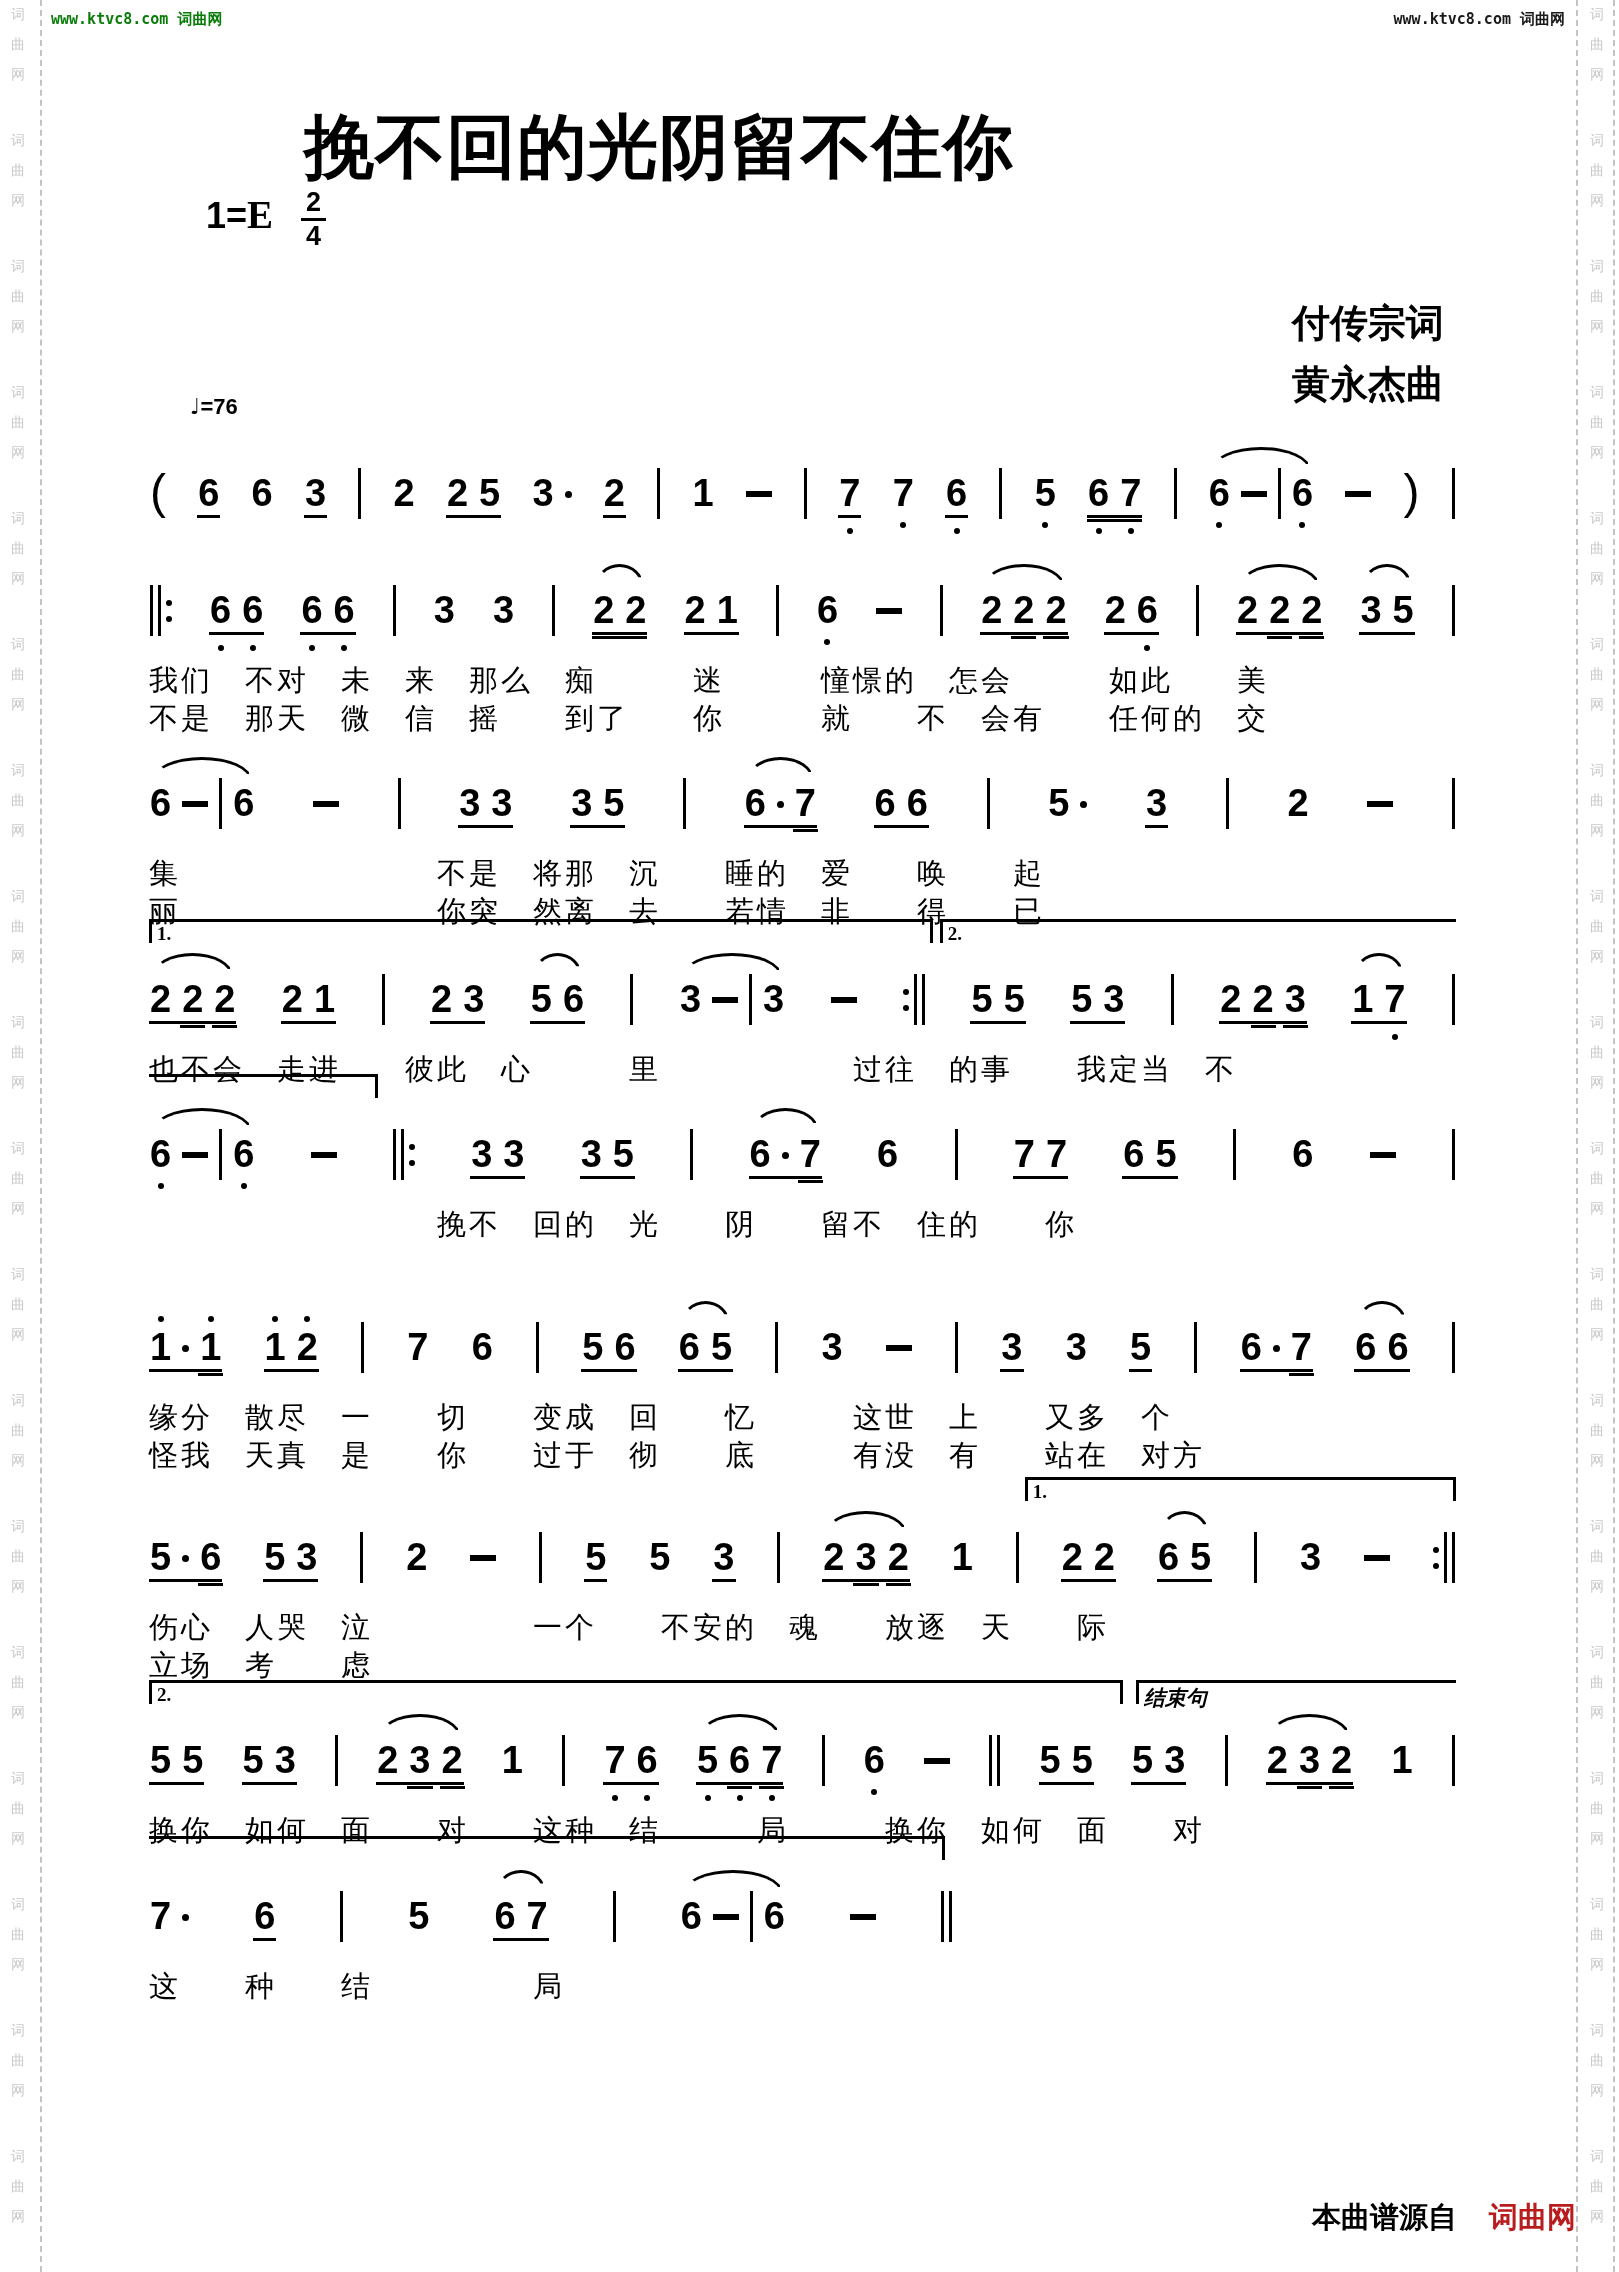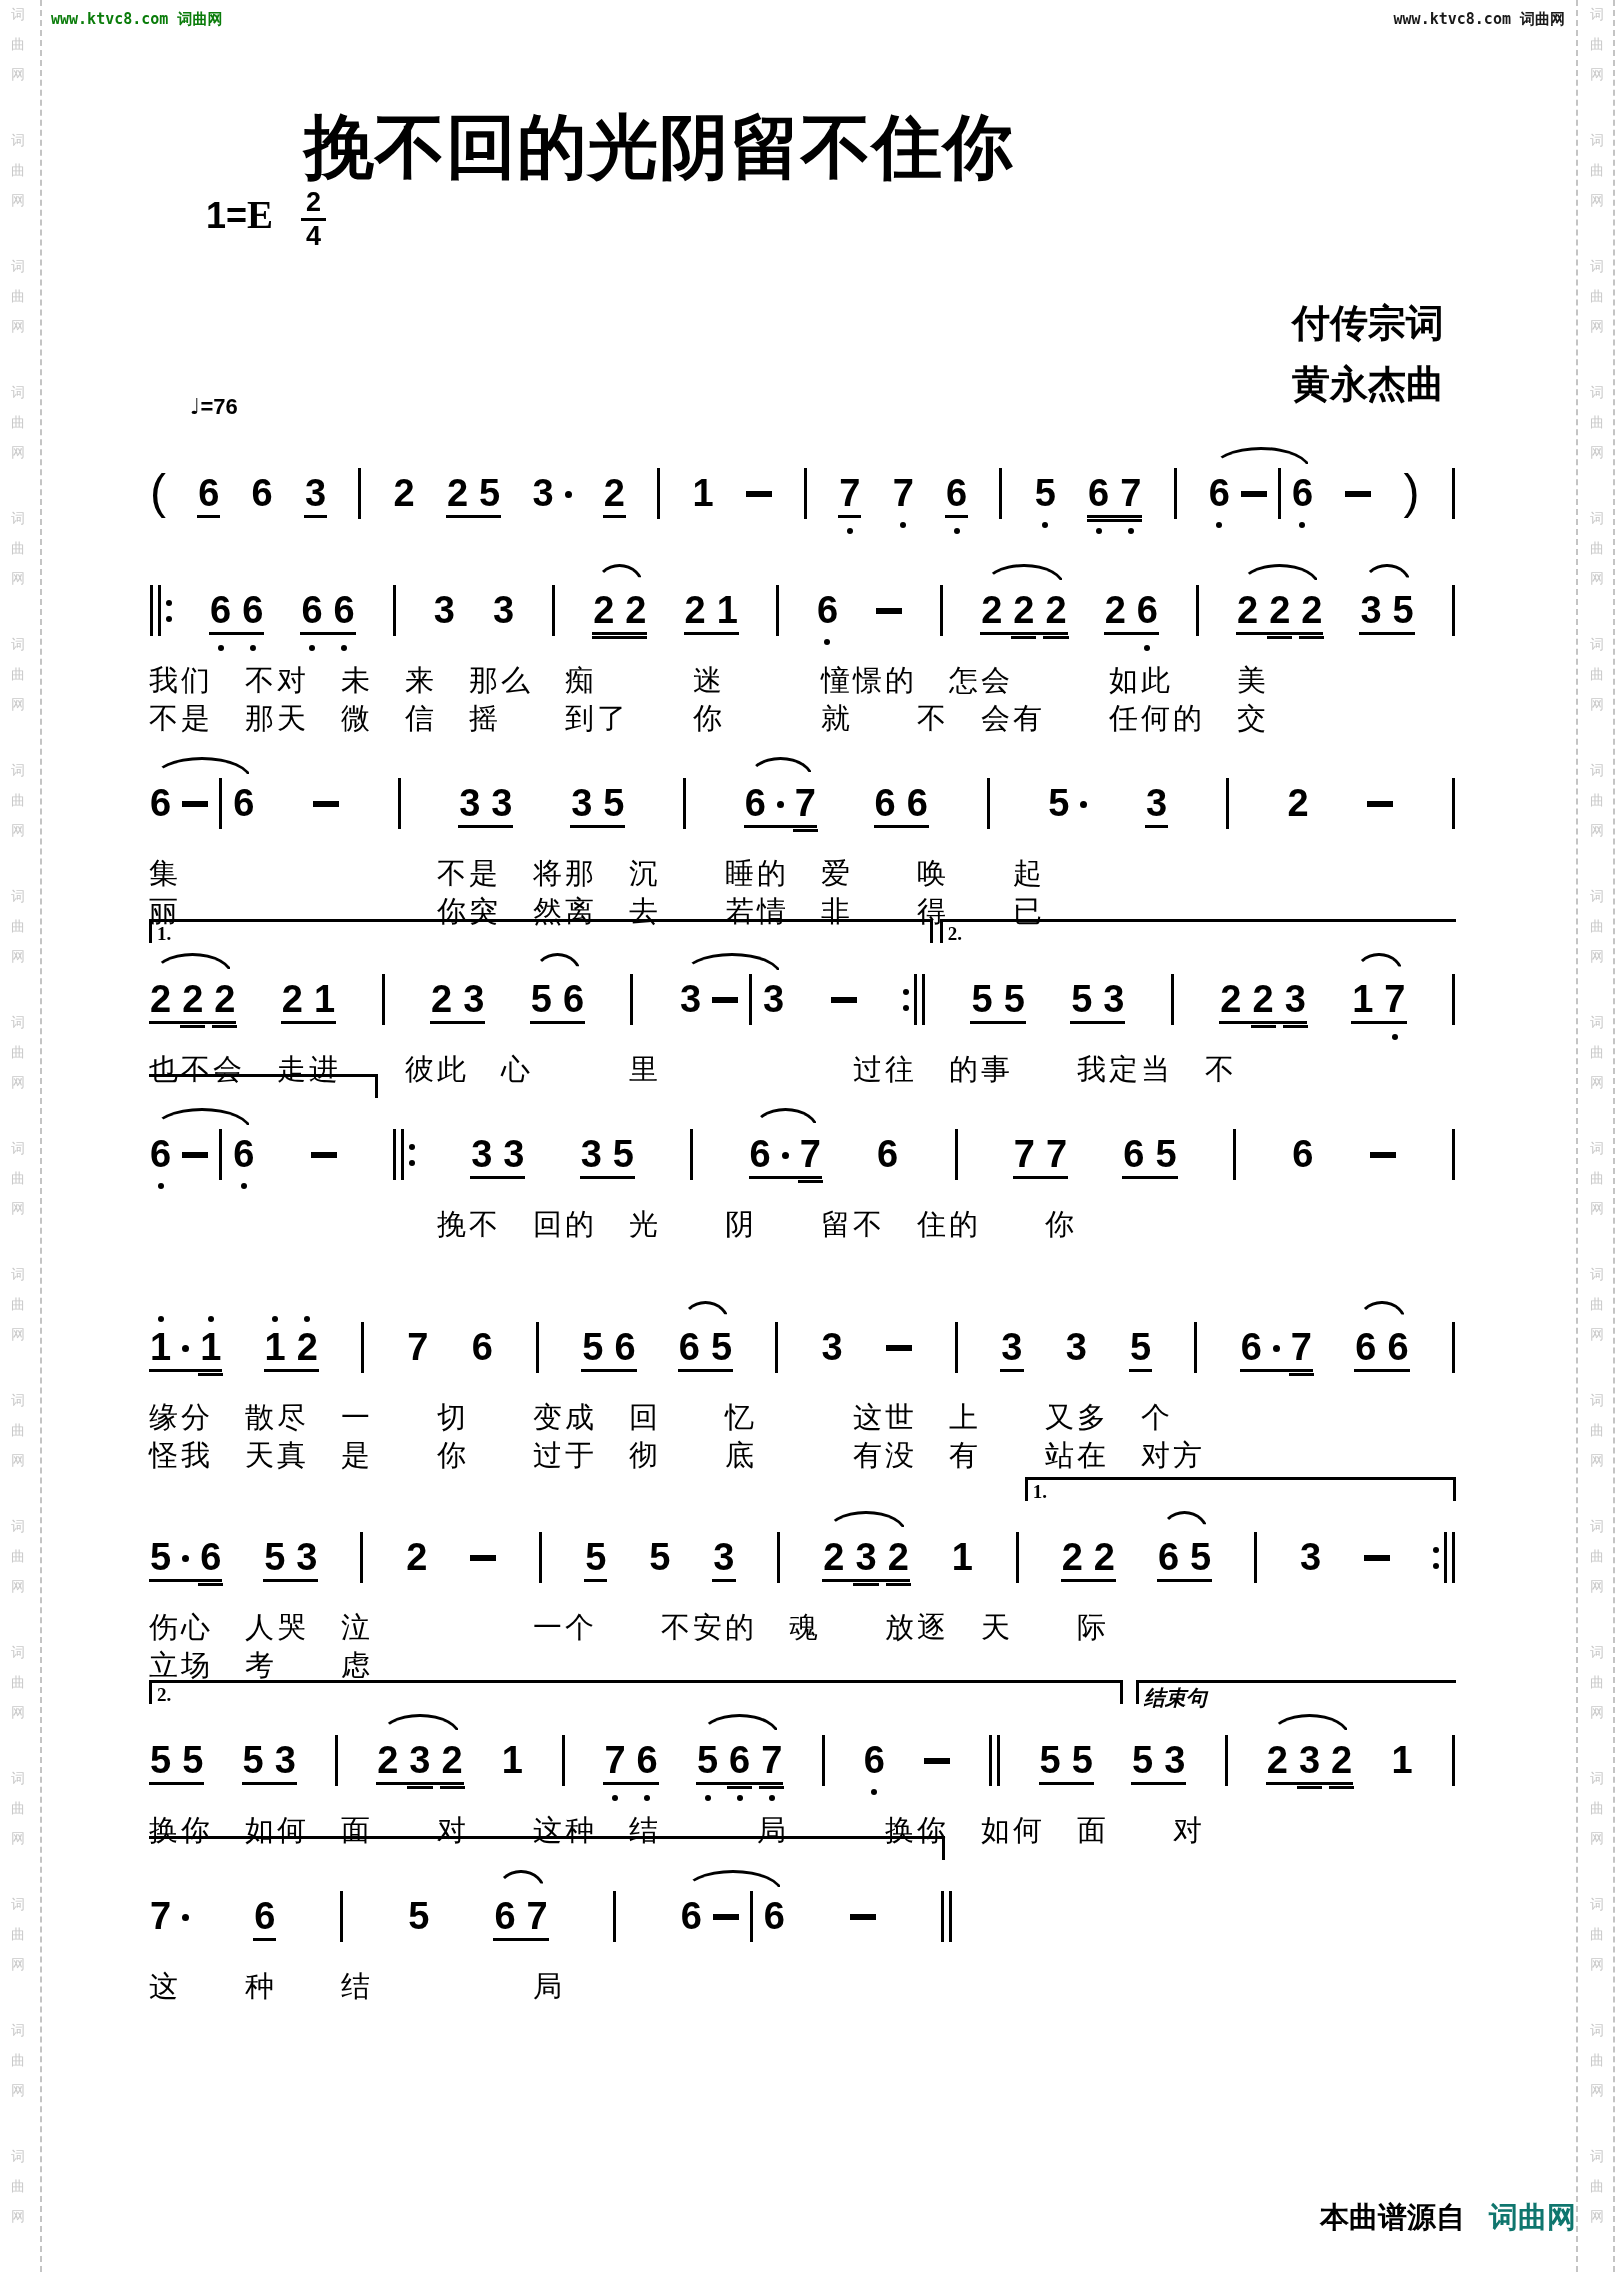--- a/index.html
+++ b/index.html
@@ -66,21 +66,21 @@
 
   .volta{position:absolute;top:0;height:24px;border-top:3px solid #000;box-sizing:border-box;}
   .volta.tl{border-left:3px solid #000;}
   .volta.tr{border-right:3px solid #000;}
   .vlab{position:absolute;left:5px;top:1px;font:600 19px "Liberation Serif",serif;}
   .vlab.em{font-style:italic;font-weight:bold;font-size:21px;font-family:"Liberation Serif",serif;}
 
   .lyr{font:29px "DejaVu Serif",serif;white-space:pre;margin-top:16px;letter-spacing:3px;line-height:1.15;}
   .lyr + .lyr{margin-top:5px;}
 
-  .footer{position:absolute;bottom:34px;right:44px;font-weight:bold;font-size:29px;display:flex;gap:24px;}
+  .footer{position:absolute;bottom:34px;right:44px;font-weight:bold;font-size:29px;display:flex;gap:32px;}
 </style>
 </head>
 <body>
 
 <div class="page">
 
   <div class="wm-col wm-left" id="wm-left">
       <span class="wm-char">词</span>
       <span class="wm-char">曲</span>
       <span class="wm-char">网</span>
@@ -916,17 +916,17 @@
               <span class="b"></span>
             </span>
           </span>
         </div>
         <div class="lyr">这　　种　　结　　　　　局</div>
       </div>
     </div>
 
   <div class="footer">
     <span>本曲谱源自</span>
-    <span style="color: #0f766e;">词曲网</span>
+    <span style="color: #b91c1c;">词曲网</span>
   </div>
 
 </div>
 
 
 </body></html>

